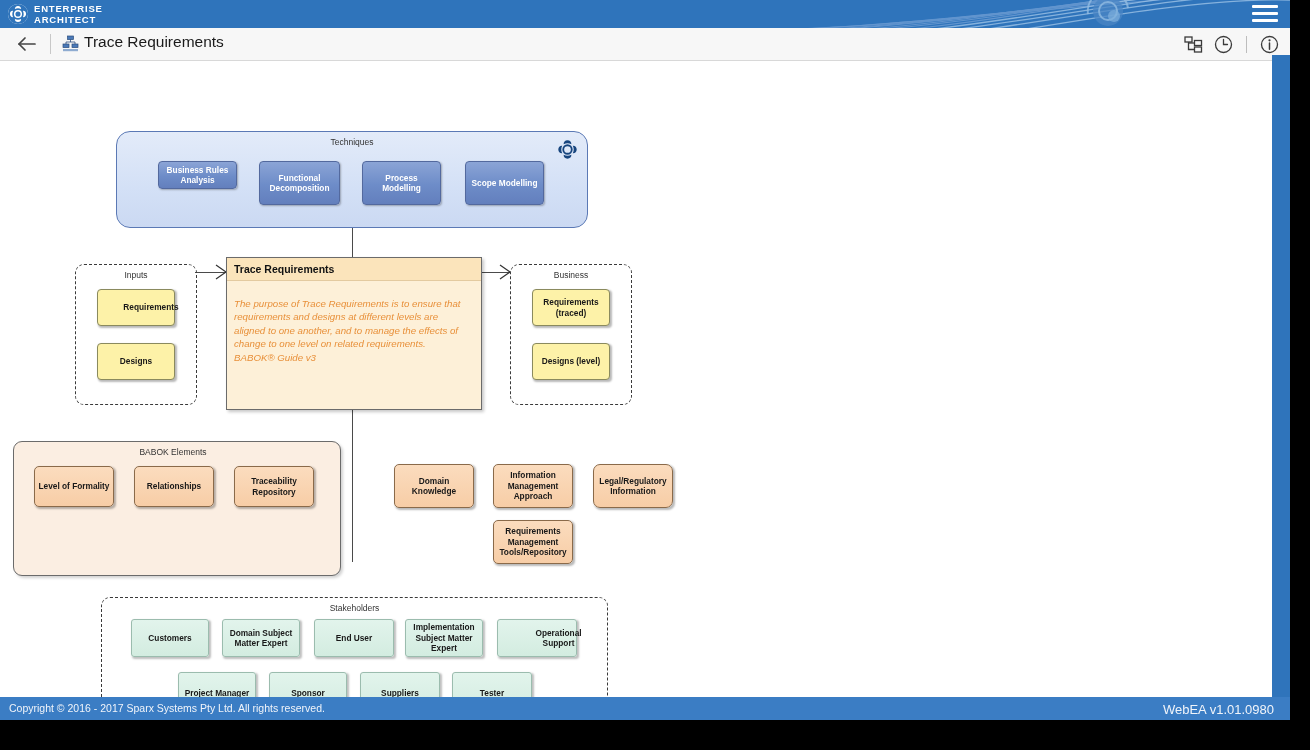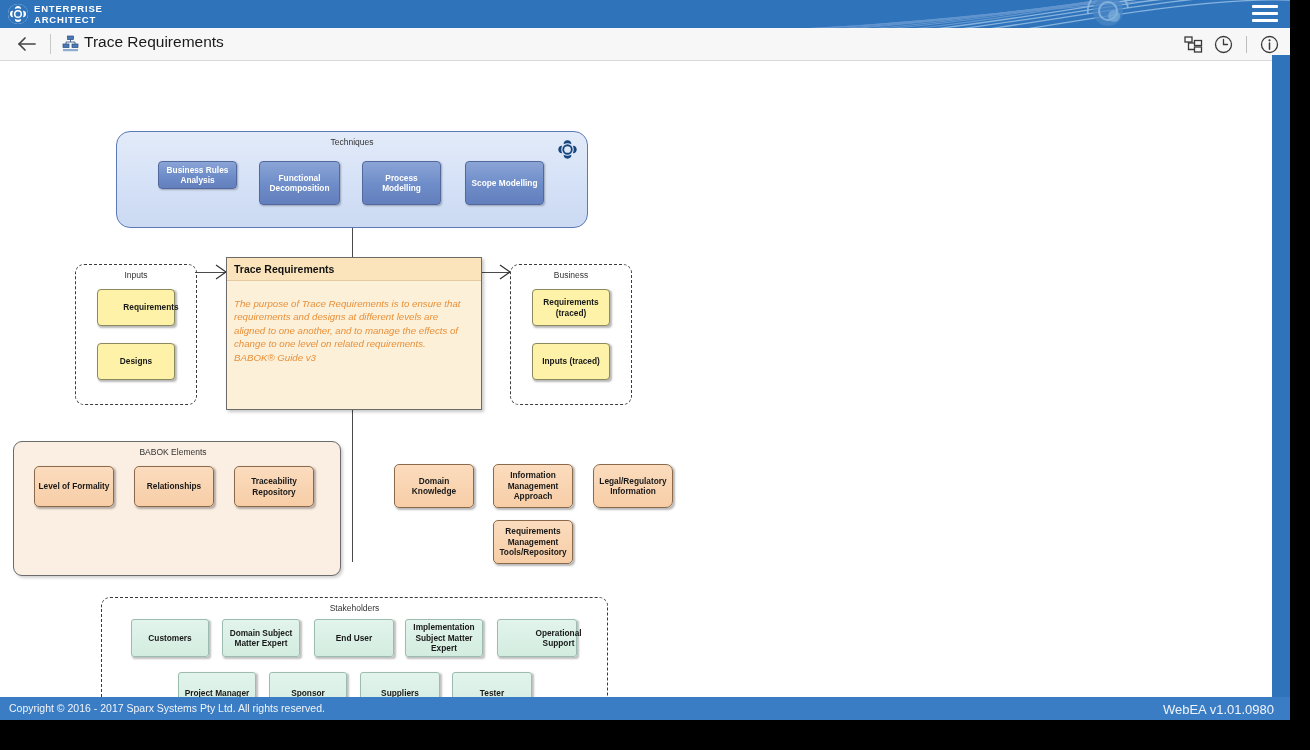--- a/index.html
+++ b/index.html
@@ -269,21 +269,21 @@
         <div class="node n-yellow" style="left: 97px; top: 228px; width: 78px; height: 37px; padding-left: 33px;">
           <span>Requirements</span>
         </div>
         <div class="node n-yellow" style="left: 97px; top: 282px; width: 78px; height: 37px;">
           <span>Designs</span>
         </div>
         <div class="node n-yellow" style="left: 532px; top: 228px; width: 78px; height: 37px;">
           <span>Requirements (traced)</span>
         </div>
         <div class="node n-yellow" style="left: 532px; top: 282px; width: 78px; height: 37px;">
-          <span>Inputs (traced)</span>
+          <span>Designs (level)</span>
         </div>
         <div class="node n-orange" style="left: 34px; top: 405px; width: 80px; height: 41px;">
           <span>Level of Formality</span>
         </div>
         <div class="node n-orange" style="left: 134px; top: 405px; width: 80px; height: 41px;">
           <span>Relationships</span>
         </div>
         <div class="node n-orange" style="left: 234px; top: 405px; width: 80px; height: 41px;">
           <span>Traceability Repository</span>
         </div>

